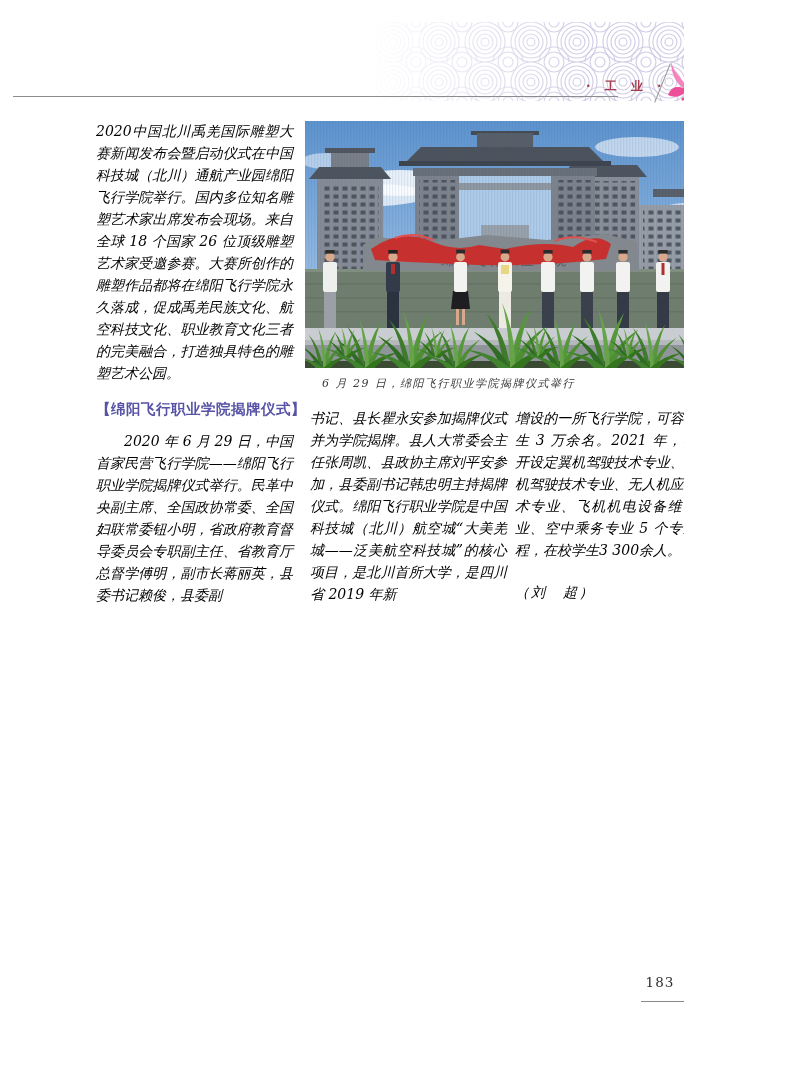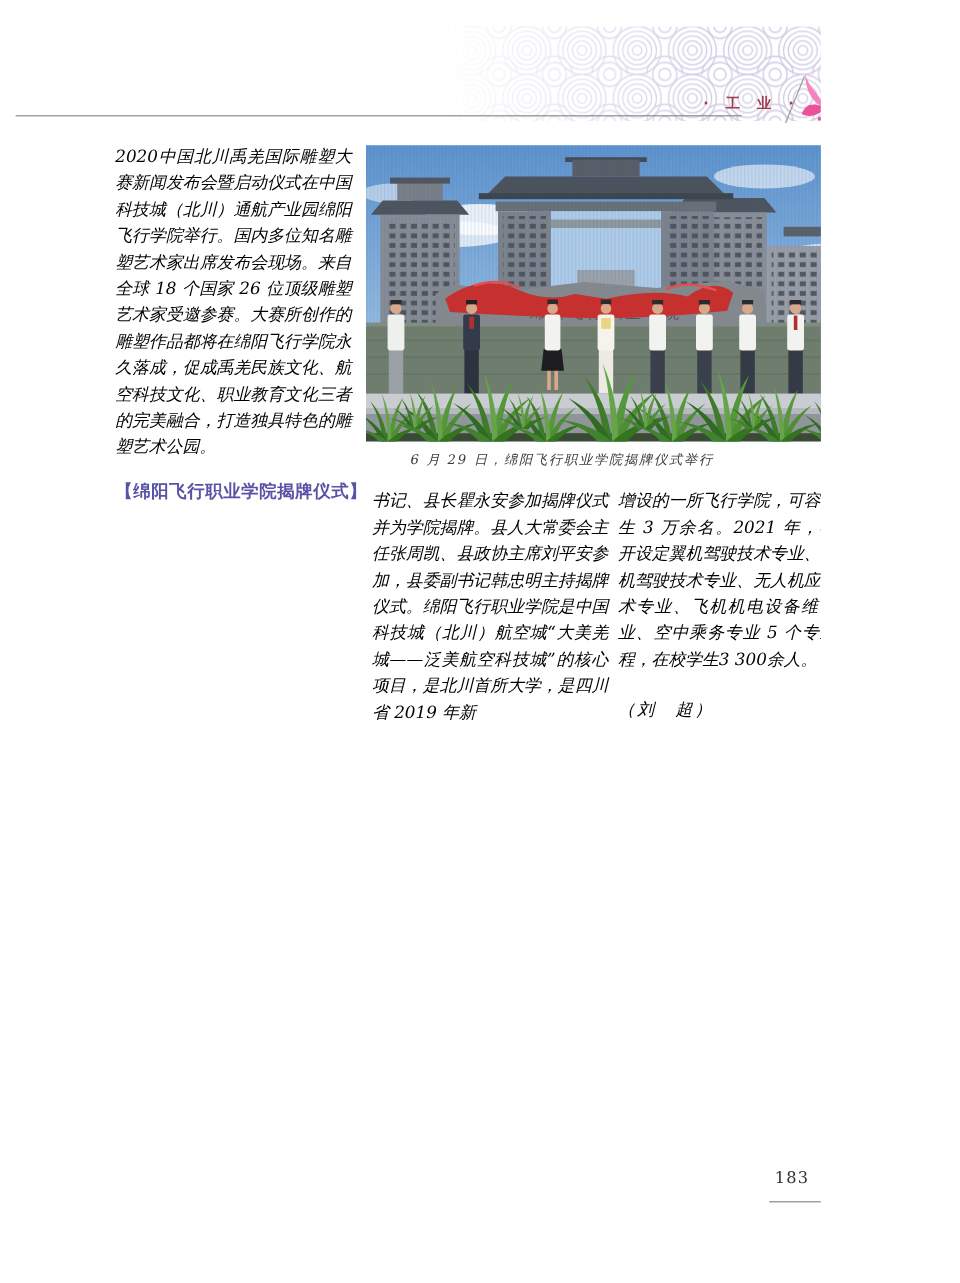--- a/index.html
+++ b/index.html
@@ -20,21 +20,21 @@
   .section-heading{position:absolute;left:96px;top:400px;width:210px;font-size:14.5px;font-weight:bold;
         color:#5753a6;font-family:"DejaVu Sans","Liberation Sans",sans-serif;letter-spacing:.5px;}
   .col1{position:absolute;left:96px;top:430px;width:197px;}
   .col1 .indent{text-indent:2em;}
   .col2{position:absolute;left:310px;top:407px;width:197px;}
   .col3{position:absolute;left:515px;top:407px;width:197px;}
   .byline{padding-right:6px;margin-top:20px;letter-spacing:2px;}
 
   
   .photo{position:absolute;left:305px;top:121px;width:401px;height:247px;background:#9cc3e6;}
-  .photo-caption{position:absolute;left:342px;top:376px;width:384px;font-size:11px;font-style:italic;
+  .photo-caption{position:absolute;left:322px;top:376px;width:384px;font-size:11px;font-style:italic;
         color:#3a3a3a;letter-spacing:1.5px;}
 
   
   .side-tab{position:absolute;left:728px;top:388px;width:51px;height:67px;background:#6a64a8;
         border:2px solid #d9d6ea;box-sizing:border-box;display:flex;align-items:center;justify-content:center;}
   .side-tab span{writing-mode:vertical-rl;color:#ffffff;font-size:13px;letter-spacing:12px;
         font-family:"DejaVu Sans","Liberation Sans",sans-serif;margin-top:10px;}
 
   
   .folio-num{position:absolute;left:637px;top:974px;width:46px;text-align:center;font-size:13.5px;color:#2e2e2e;letter-spacing:1px;}
@@ -242,20 +242,23 @@
     <use href="#clump" transform="translate(345,247) scale(0.95)"></use>
     <use href="#clump" transform="translate(388,247) scale(0.8)"></use>
     <use href="#clump" transform="translate(40,236) scale(0.6)"></use>
     <use href="#clump" transform="translate(130,236) scale(0.6)"></use>
     <use href="#clump" transform="translate(232,236) scale(0.65)"></use>
     <use href="#clump" transform="translate(322,236) scale(0.6)"></use>
   </svg>
   <div class="photo-caption">6 月 29 日，绵阳飞行职业学院揭牌仪式举行</div>
 
   <div class="section-heading">【绵阳飞行职业学院揭牌仪式】</div>
+  <div class="col1 body-text">
+    <div class="indent">2020 年 6 月 29 日，中国首家民营飞行学院——绵阳飞行职业学院揭牌仪式举行。民革中央副主席、全国政协常委、全国妇联常委钮小明，省政府教育督导委员会专职副主任、省教育厅总督学傅明，副市长蒋丽英，县委书记赖俊，县委副</div>
+  </div>
   <div class="col2 body-text">书记、县长瞿永安参加揭牌仪式并为学院揭牌。县人大常委会主任张周凯、县政协主席刘平安参加，县委副书记韩忠明主持揭牌仪式。绵阳飞行职业学院是中国科技城（北川）航空城“大美羌城——泛美航空科技城”的核心项目，是北川首所大学，是四川省 2019 年新</div>
   <div class="col3 body-text">
     <div>增设的一所飞行学院，可容纳学生 3 万余名。2021 年，学院开设定翼机驾驶技术专业、直升机驾驶技术专业、无人机应用技术专业、飞机机电设备维修专业、空中乘务专业 5 个专业课程，在校学生3 300余人。</div>
     <div class="byline">（刘　超）</div>
   </div>
 
   <div class="side-tab">
     <span>工业</span>
   </div>
 

